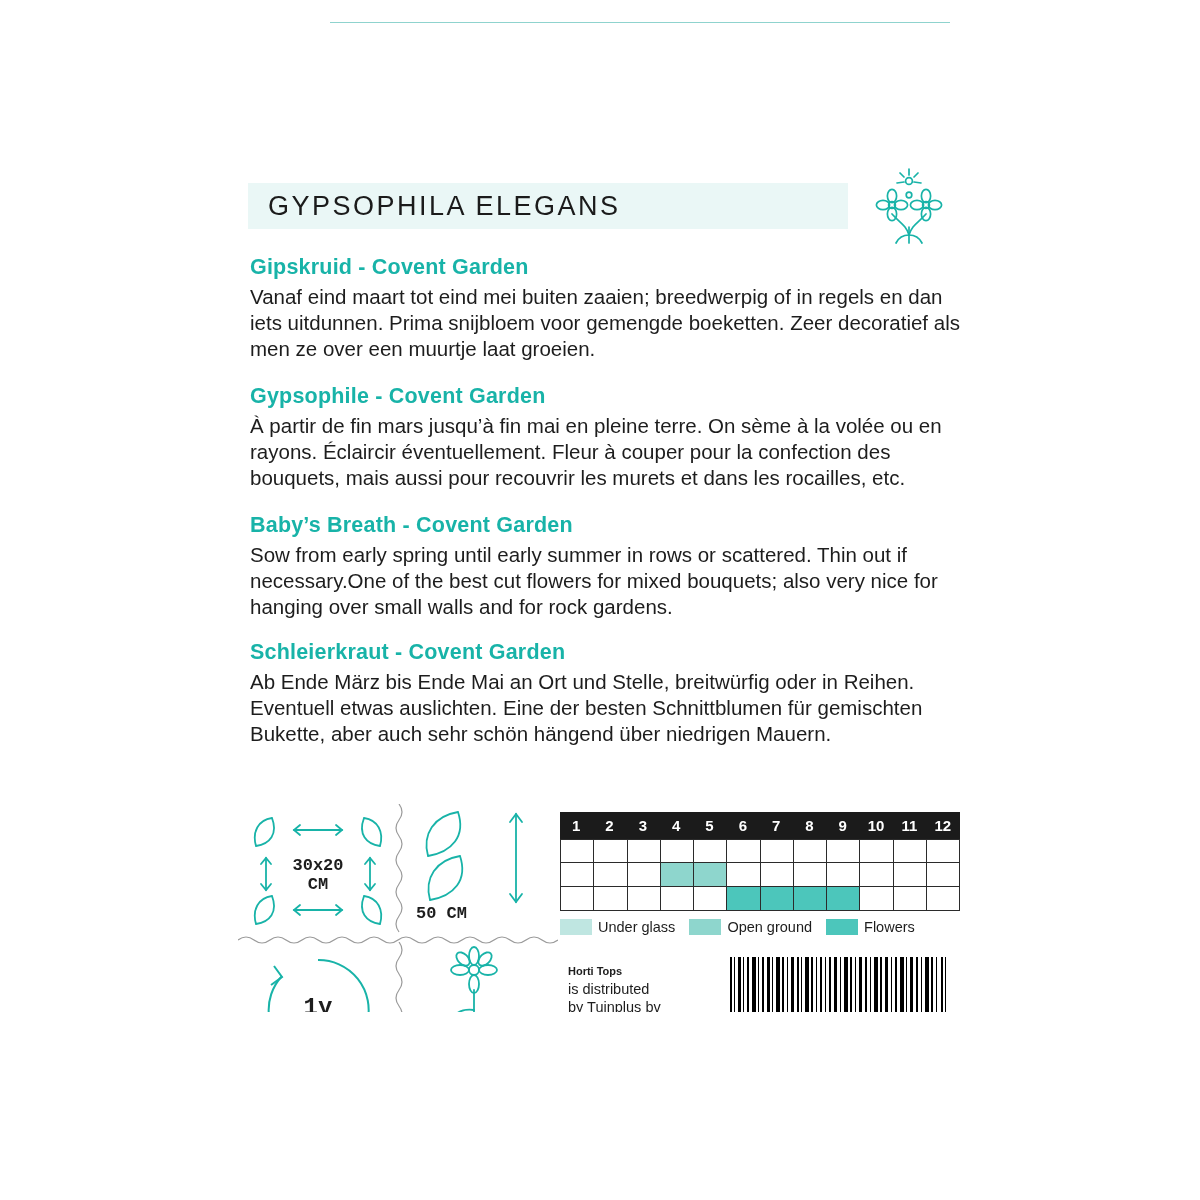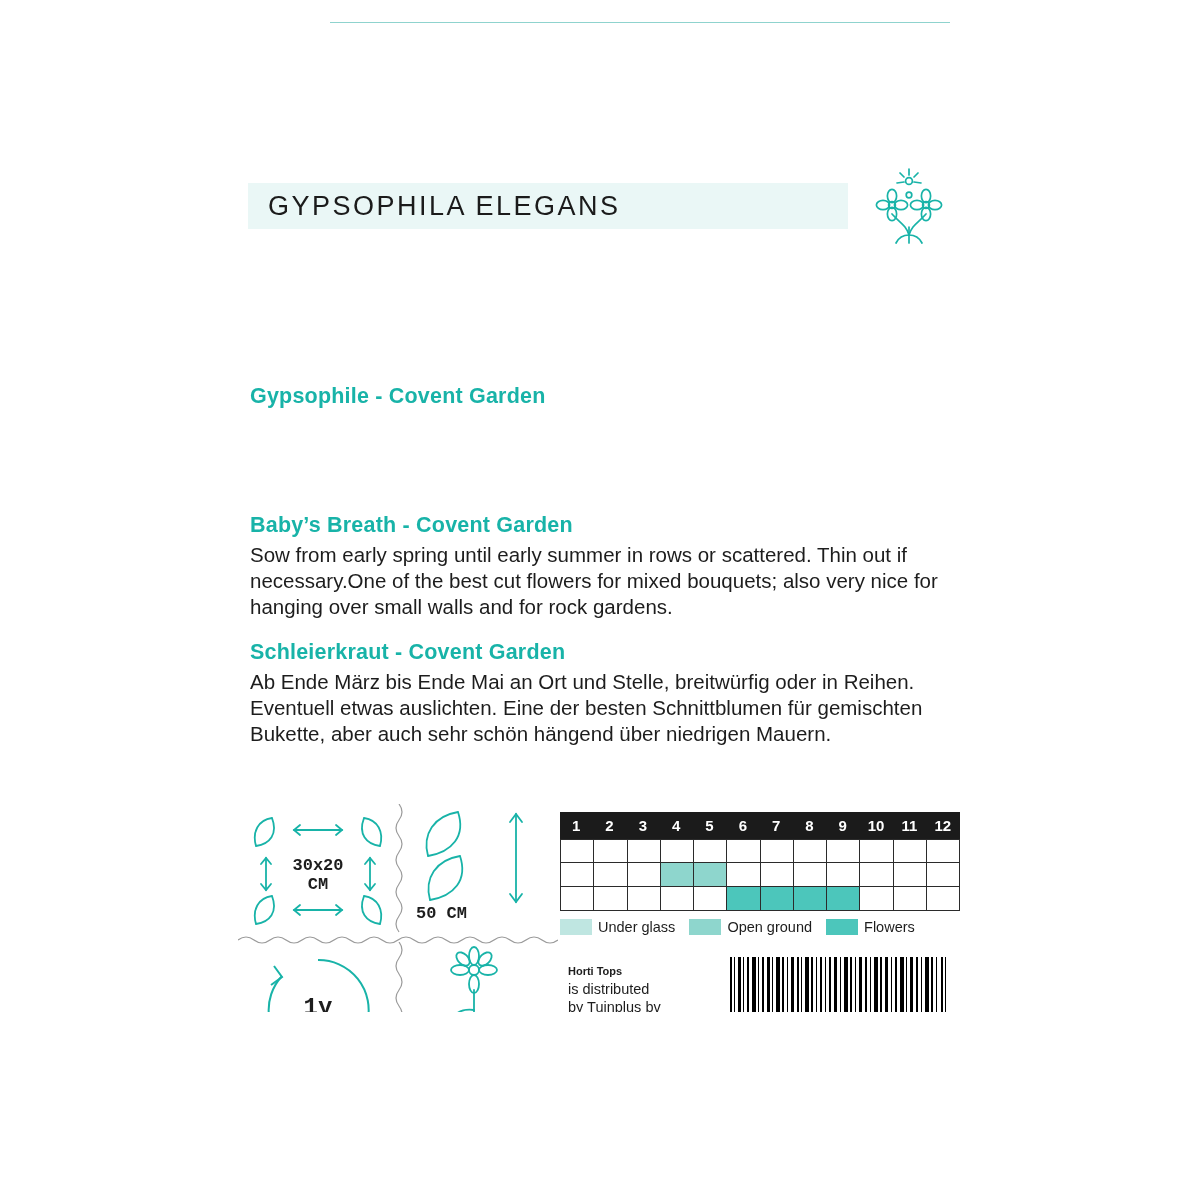--- a/index.html
+++ b/index.html
@@ -203,22 +203,27 @@
 
         <path d="M26 49 C 34 58, 40 60, 43 70"></path>
         <path d="M60 49 C 52 58, 46 60, 43 70"></path>
         <line x1="43" y1="62" x2="43" y2="78"></line>
         <path d="M43 70 C 36 70, 32 74, 30 78"></path>
         <path d="M43 70 C 50 70, 54 74, 56 78"></path>
       </g>
     </svg>
   </div>
 
+  <div class="block" id="blk0">
+    <h3>Gipskruid - Covent Garden</h3>
+    <p>Vanaf eind maart tot eind mei buiten zaaien; breedwerpig of in regels en dan iets uitdunnen. Prima snijbloem voor gemengde boeketten. Zeer decoratief als men ze over een muurtje laat groeien.</p>
+  </div>
   <div class="block" id="blk1">
     <h3>Gypsophile - Covent Garden</h3>
+    <p>À partir de fin mars jusqu’à fin mai en pleine terre. On sème à la volée ou en rayons. Éclaircir éventuellement. Fleur à couper pour la confection des bouquets, mais aussi pour recouvrir les murets et dans les rocailles, etc.</p>
   </div>
   <div class="block" id="blk2">
     <h3>Baby’s Breath - Covent Garden</h3>
     <p>Sow from early spring until early summer in rows or scattered. Thin out if necessary.One of the best cut flowers for mixed bouquets; also very nice for hanging over small walls and for rock gardens.</p>
   </div>
   <div class="block" id="blk3">
     <h3>Schleierkraut - Covent Garden</h3>
     <p>Ab Ende März bis Ende Mai an Ort und Stelle, breitwürfig oder in Reihen. Eventuell etwas auslichten. Eine der besten Schnittblumen für gemischten Bukette, aber auch sehr schön hängend über niedrigen Mauern.</p>
   </div>
 

